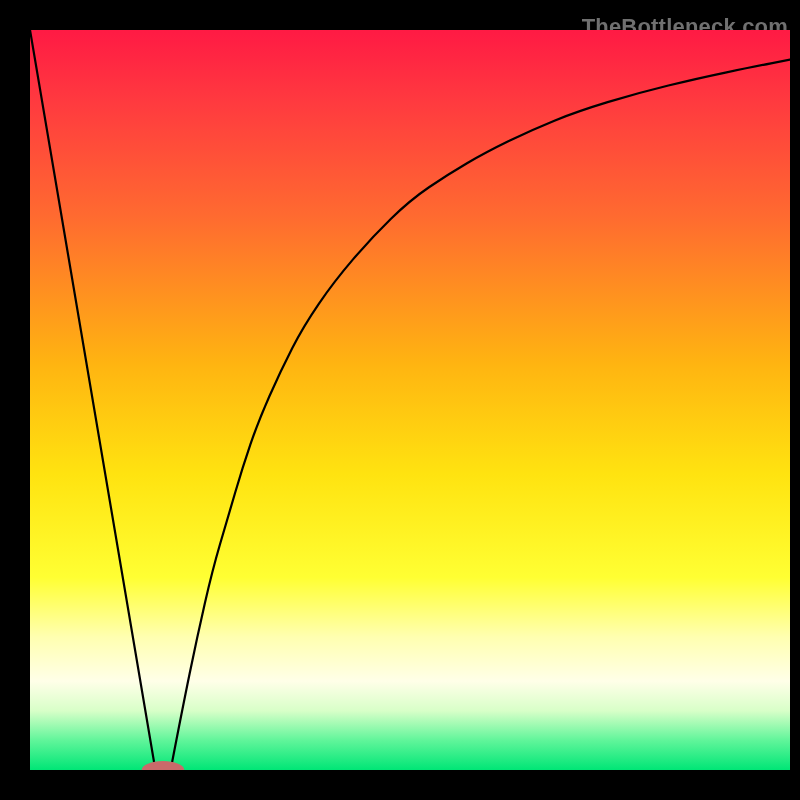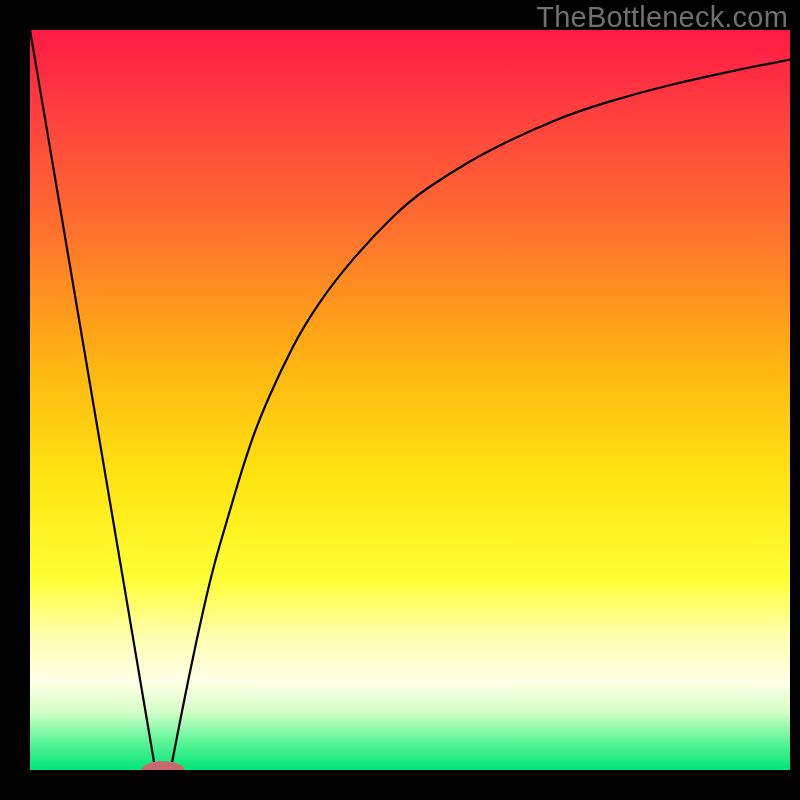--- a/index.html
+++ b/index.html
@@ -19,25 +19,25 @@
   }
   .plot-area {
     position: absolute;
     left: 30px;
     top: 30px;
     width: 760px;
     height: 740px;
   }
   .watermark {
     position: absolute;
-    top: 1px;
+    top: 14px;
     right: 12px;
     color: #707070;
-    font-size: 29px;
-    font-weight: 400;
+    font-size: 22px;
+    font-weight: 700;
     letter-spacing: 0.2px;
   }
 </style>
 </head>
 <body>
 
 <div class="outer">
 
   <div class="watermark">TheBottleneck.com</div>
 

